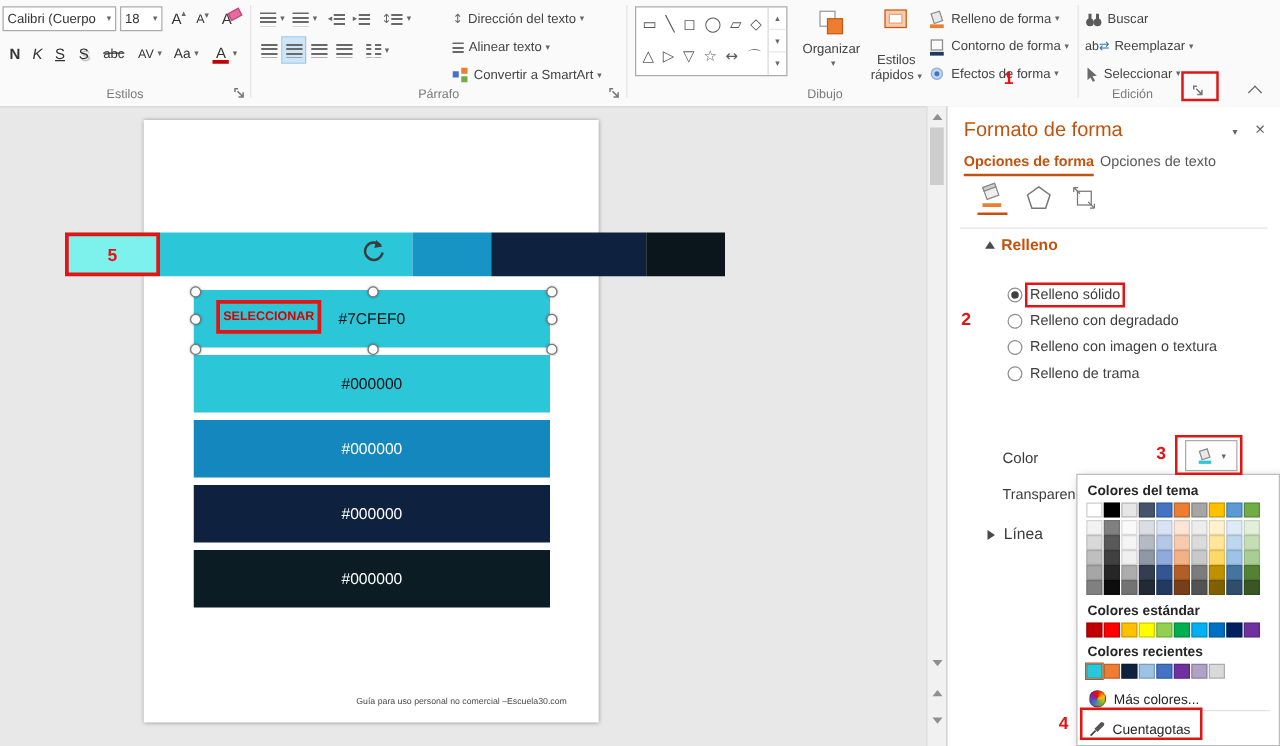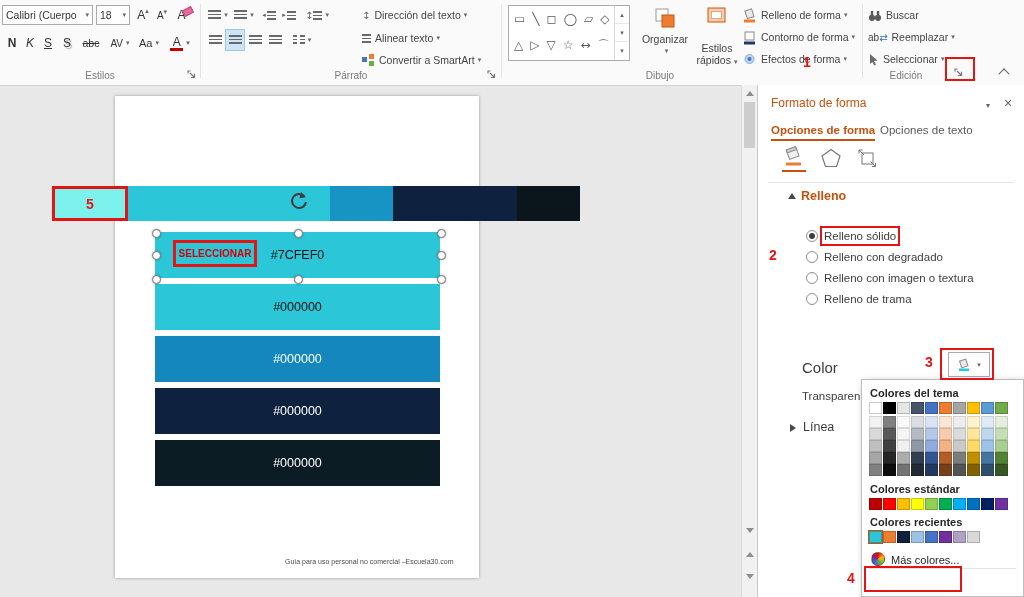--- a/index.html
+++ b/index.html
@@ -57,39 +57,39 @@
 
   
   #vscroll{position:absolute;left:741px;top:85px;width:16px;height:512px;background:#F1F1F1;border-left:1px solid #DCDCDC;box-sizing:border-box}
   .sb-btn{position:absolute;left:0;width:15px;height:15px;display:flex;align-items:center;justify-content:center;cursor:pointer}
   .tri-up{width:0;height:0;border-left:4px solid transparent;border-right:4px solid transparent;border-bottom:5px solid #8F8F8F}
   .tri-dn{width:0;height:0;border-left:4px solid transparent;border-right:4px solid transparent;border-top:5px solid #8F8F8F}
   #sb-thumb{position:absolute;left:2px;top:17px;width:11px;height:46px;background:#CDCDCD;cursor:pointer}
 
   
   #panel{position:absolute;left:757px;top:85px;width:267px;height:512px;background:#fff;border-left:1px solid #C9C9C9;box-sizing:border-box}
-  #panel-title{position:absolute;left:13px;top:11px;font-size:12px;color:#C3520E}
+  #panel-title{position:absolute;left:13px;top:11px;font-size:16px;color:#C3520E}
   #panel-caret{position:absolute;left:228px;top:16px;font-size:8px;color:#666;cursor:pointer;font-family:"DejaVu Sans",sans-serif}
   #panel-close{position:absolute;left:246px;top:10px;font-size:14px;color:#666;cursor:pointer}
   .ptab{position:absolute;top:39px;font-size:11.5px;cursor:pointer}
   .ptab.on{color:#C3520E;font-weight:bold;border-bottom:2px solid #C3520E;padding-bottom:3px}
   .ptab.off{color:#595959}
   .pane-ic{position:absolute;cursor:pointer}
   .pane-ic.on{border-bottom:2px solid #C3520E;padding-bottom:3px}
   #pdiv{position:absolute;left:10px;top:97px;width:246px;height:1px;background:#E5E5E5}
   .tri-exp{position:absolute;width:0;height:0;border-left:4px solid transparent;border-right:4px solid transparent;border-bottom:6px solid #4a4a4a}
   .tri-col{position:absolute;width:0;height:0;border-top:4px solid transparent;border-bottom:4px solid transparent;border-left:6px solid #4a4a4a}
   #fill-title{position:absolute;left:43px;top:104px;font-size:12.5px;font-weight:bold;color:#C3520E}
   #fill-options{position:absolute;left:48px;top:140px}
   .opt{display:flex;align-items:center;height:21px;cursor:pointer}
   .radio{width:12px;height:12px;border:1px solid #8F8F8F;border-radius:50%;background:#fff;box-sizing:border-box;position:relative;flex:none}
   .radio.sel::after{content:"";position:absolute;left:2px;top:2px;width:6px;height:6px;border-radius:50%;background:#3F3F3F}
   .opt-label{font-size:11.5px;color:#404040;margin-left:6px;white-space:nowrap}
   .ann-outline{outline:2.5px solid #E21414;outline-offset:2px}
-  #color-label{position:absolute;left:44px;top:274px;font-size:15px;color:#3C3C3C}
+  #color-label{position:absolute;left:44px;top:274px;font-size:12px;color:#3C3C3C}
   #color-btn{position:absolute;left:190px;top:267px;width:42px;height:25px;border:1px solid #ACACAC;background:#FDFDFD;
              display:flex;align-items:center;justify-content:center;gap:3px;cursor:pointer;box-sizing:border-box}
   #transp-label{position:absolute;left:44px;top:305px;font-size:11.5px;color:#3C3C3C}
   #line-title{position:absolute;left:45px;top:335px;font-size:12.5px;color:#3C3C3C}
 
   
   #popup{position:absolute;left:861px;top:379px;width:163px;height:218px;background:#fff;border:1px solid #BDBDBD;
          box-shadow:3px 3px 8px rgba(0,0,0,.3);z-index:50;box-sizing:border-box;padding:4px 7px;font-size:11px;color:#262626}
   .plabel{font-weight:bold;margin:3px 0 3px 1px}
   .crow{display:flex;gap:1px}
@@ -548,20 +548,27 @@
         <span class="cell" style="background: rgb(68, 114, 196);"></span>
         <span class="cell" style="background: rgb(112, 48, 160);"></span>
         <span class="cell" style="background: rgb(177, 160, 199);"></span>
         <span class="cell" style="background: rgb(217, 217, 217);"></span>
       </div>
     <div class="pitem" style="margin-top:4px">
       <span class="wheel"></span>
       <span>Más colores...</span>
     </div>
     <div class="pdivider"></div>
+    <div class="pitem" id="eyedropper-item">
+      <svg width="13" height="13">
+          <path d="M1.5 11.5 L5.5 7.5" stroke="#444" stroke-width="1.4"></path>
+          <path d="M4.5 6 L7 8.5 L8.5 7 L11.8 3.7 A1.6 1.6 0 0 0 9.3 1.2 L6 4.5 Z" fill="#555"></path>
+        </svg>
+      <span>Cuentagotas</span>
+    </div>
   </div>
 
   <div class="digit" style="left:803px;top:54px">1</div>
   <div class="annbox" style="left:945px;top:57px;width:30px;height:24px"></div>
 
   <div class="digit" style="left:769px;top:247px">2</div>
 
   <div class="digit" style="left:925px;top:354px">3</div>
   <div class="annbox" style="left:940px;top:348px;width:54px;height:32px"></div>
 

